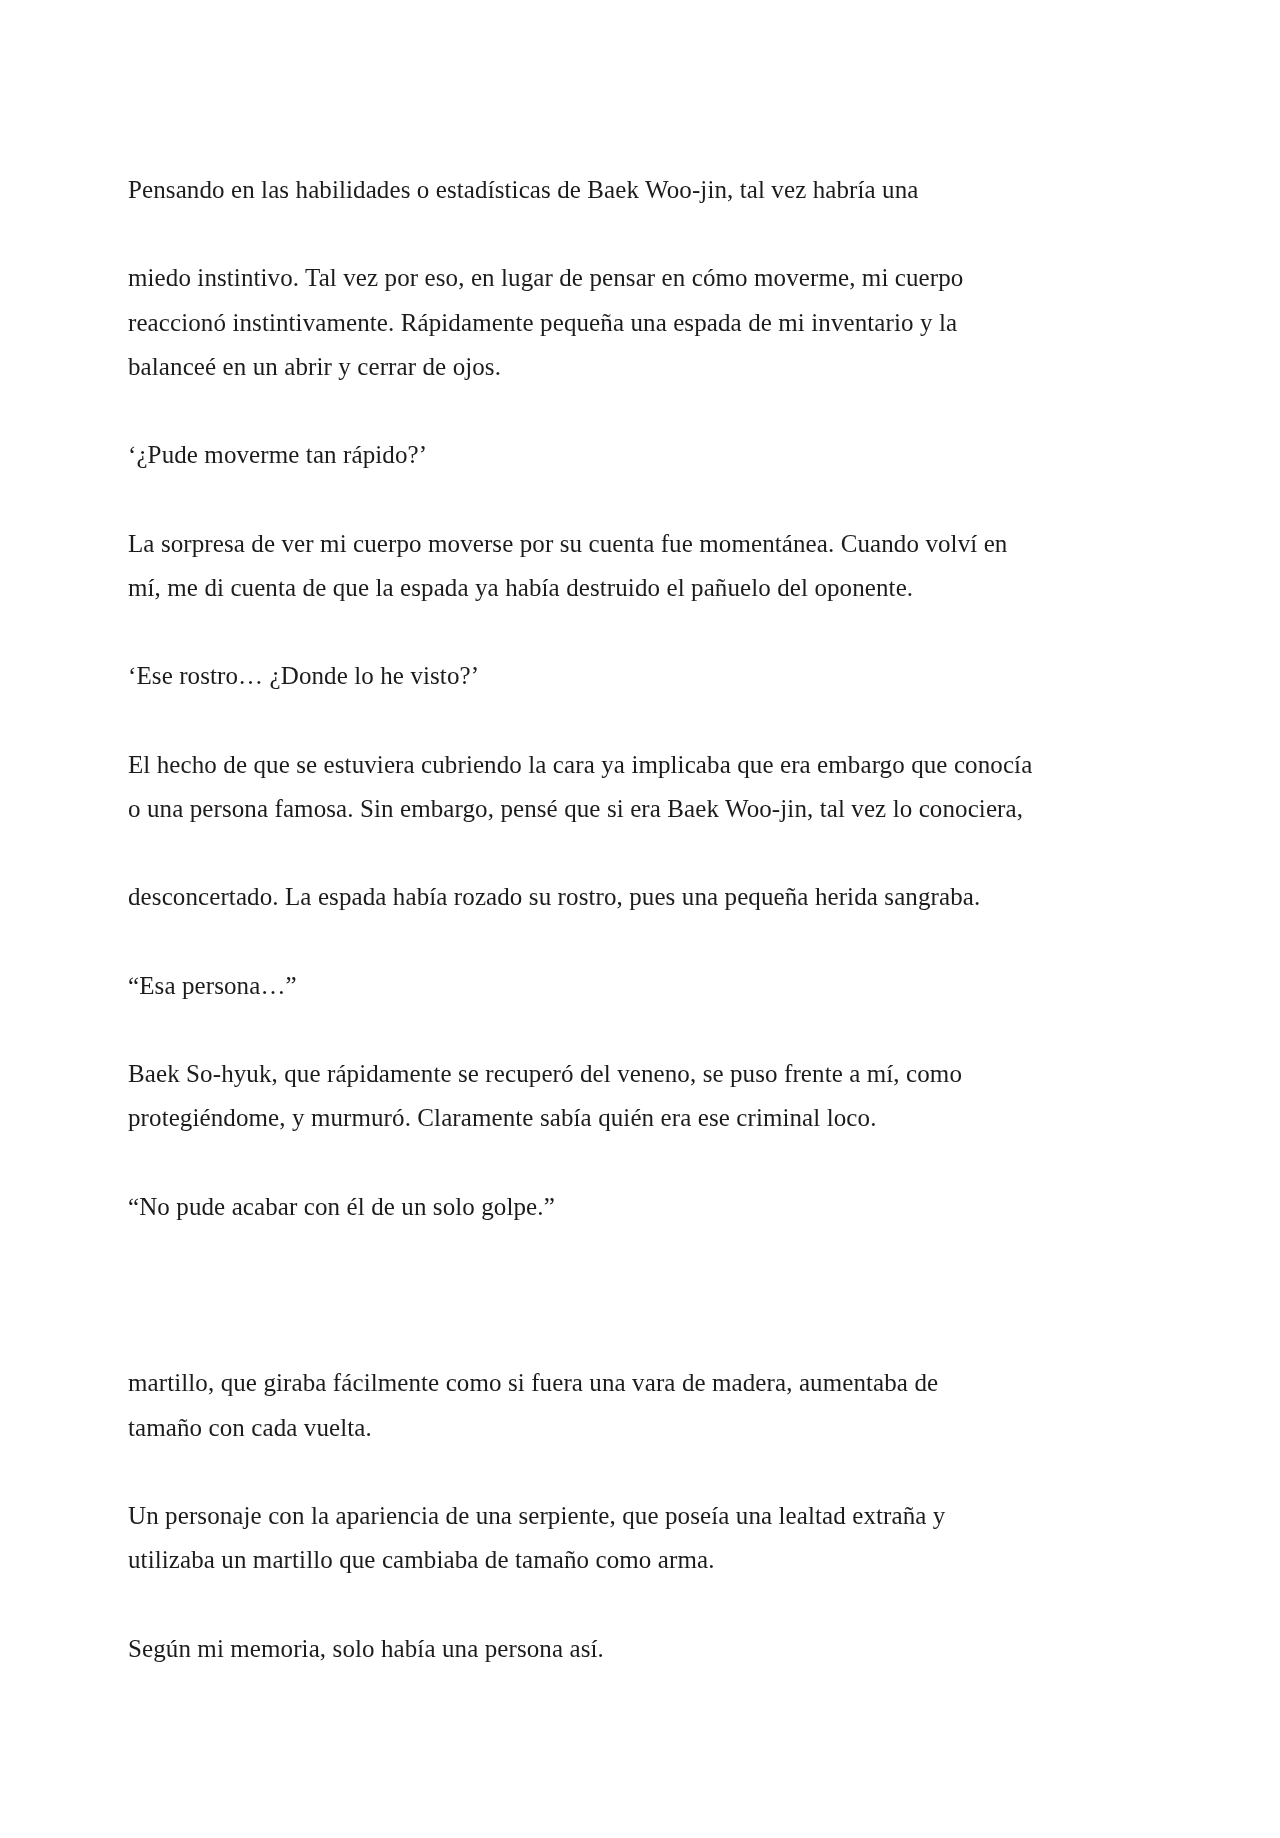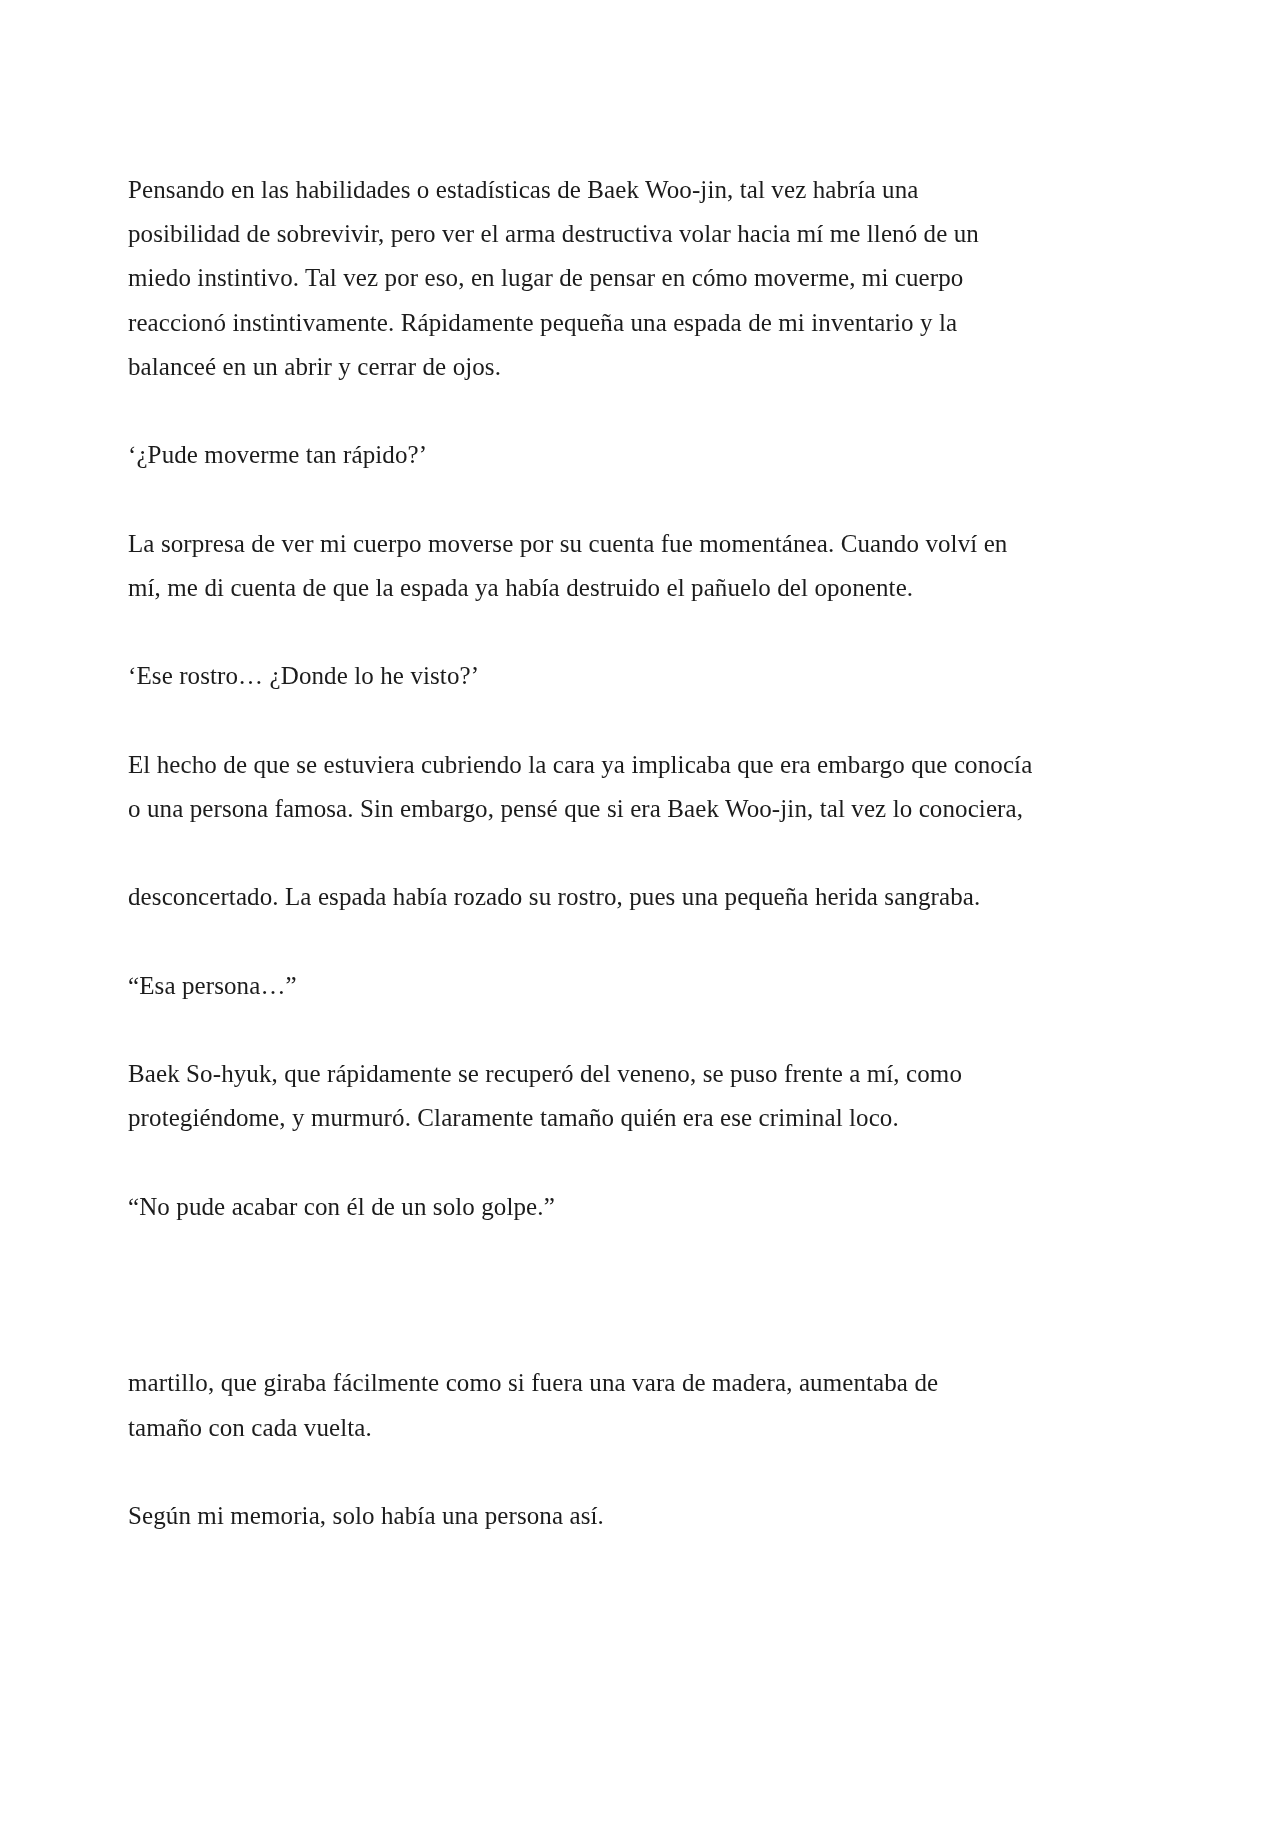--- a/index.html
+++ b/index.html
@@ -37,21 +37,21 @@
     }
   </style>
 </head>
 <body>
 
 <div class="page">
   <div class="content">
 
     <p class="para">
       <span>Pensando en las habilidades o estadísticas de Baek Woo-jin, tal vez habría una</span><br>
-      <span>posibilidad de sobrevivir, pero ver el arma destructiva volar hacia mí me llenó de un</span><br>
+      <br>
       <span>miedo instintivo. Tal vez por eso, en lugar de pensar en cómo moverme, mi cuerpo</span><br>
       <span>reaccionó instintivamente. Rápidamente pequeña una espada de mi inventario y la</span><br>
       <span>balanceé en un abrir y cerrar de ojos.</span>
     </p>
 
     <p class="para">
       <span>‘¿Pude moverme tan rápido?’</span>
     </p>
 
     <p class="para">
@@ -69,33 +69,37 @@
       <br>
       <span>desconcertado. La espada había rozado su rostro, pues una pequeña herida sangraba.</span>
     </p>
 
     <p class="para">
       <span>“Esa persona…”</span>
     </p>
 
     <p class="para">
       <span>Baek So-hyuk, que rápidamente se recuperó del veneno, se puso frente a mí, como</span><br>
-      <span>protegiéndome, y murmuró. Claramente tamaño quién era ese criminal loco.</span>
+      <span>protegiéndome, y murmuró. Claramente sabía quién era ese criminal loco.</span>
     </p>
 
     <p class="para">
       <span>“No pude acabar con él de un solo golpe.”</span>
     </p>
 
     <p class="para">
       <br>
       <br>
       <span>martillo, que giraba fácilmente como si fuera una vara de madera, aumentaba de</span><br>
       <span>tamaño con cada vuelta.</span>
     </p>
 
+    <p class="para">
+      <span>Un personaje con la apariencia de una serpiente, que poseía una lealtad extraña y</span><br>
+      <span>utilizaba un martillo que cambiaba de tamaño como arma.</span>
+    </p>
 
     <p class="para">
       <span>Según mi memoria, solo había una persona así.</span>
     </p>
 
   </div>
 </div>
 
 </body></html>

